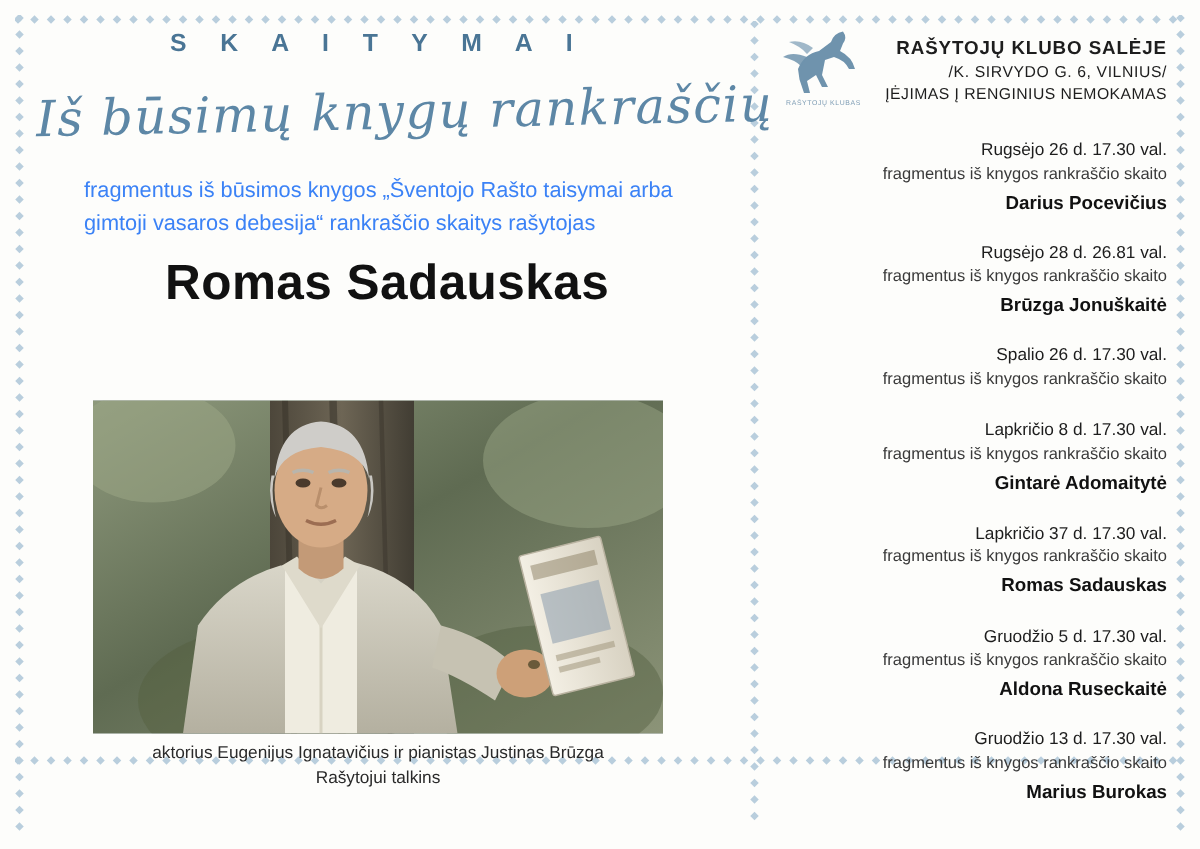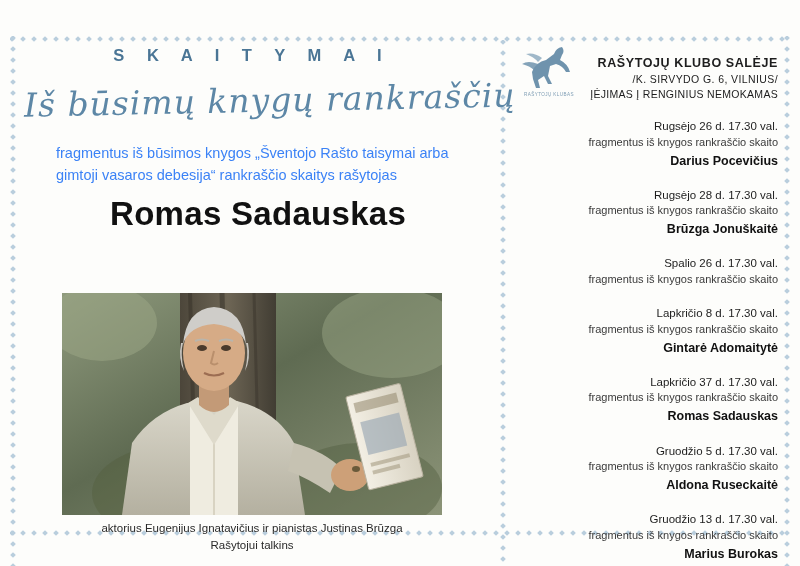--- a/index.html
+++ b/index.html
@@ -15,21 +15,20 @@
     overflow: hidden;
     position: relative;
   }
 
   .poster {
     position: relative;
     width: 800px;
     height: 520px;
     background: #fdfdfb;
     box-sizing: border-box;
-    margin-top: 26px;
   }
 
   
   .dots-row {
     position: absolute;
     height: 10px;
     display: flex;
     align-items: center;
     gap: 7px;
     overflow: hidden;
@@ -151,21 +150,21 @@
   .right-col {
     position: absolute;
     left: 516px;
     top: 14px;
     width: 262px;
     text-align: right;
   }
 
   .venue-head {
     display: flex;
-    align-items: flex-end;
+    align-items: center;
     justify-content: flex-end;
     gap: 10px;
   }
   .pegasus {
     flex: 0 0 auto;
     width: 62px;
     height: 58px;
     margin-top: 2px;
   }
   .venue-text { text-align: right; padding-top: 6px; }
@@ -630,21 +629,21 @@
 
     <div class="events">
 
       <div class="event">
         <div class="ev-date">Rugsėjo 26 d. 17.30 val.</div>
         <div class="ev-desc">fragmentus iš knygos rankraščio skaito</div>
         <div class="ev-name">Darius Pocevičius</div>
       </div>
 
       <div class="event">
-        <div class="ev-date">Rugsėjo 28 d. 17.30 val.</div>
+        <div class="ev-date">Rugsėjo 28 d. 26.81 val.</div>
         <div class="ev-desc">fragmentus iš knygos rankraščio skaito</div>
         <div class="ev-name">Brūzga Jonuškaitė</div>
       </div>
 
       <div class="event">
         <div class="ev-date">Spalio 26 d. 17.30 val.</div>
         <div class="ev-desc">fragmentus iš knygos rankraščio skaito</div>
       </div>
 
       <div class="event">

